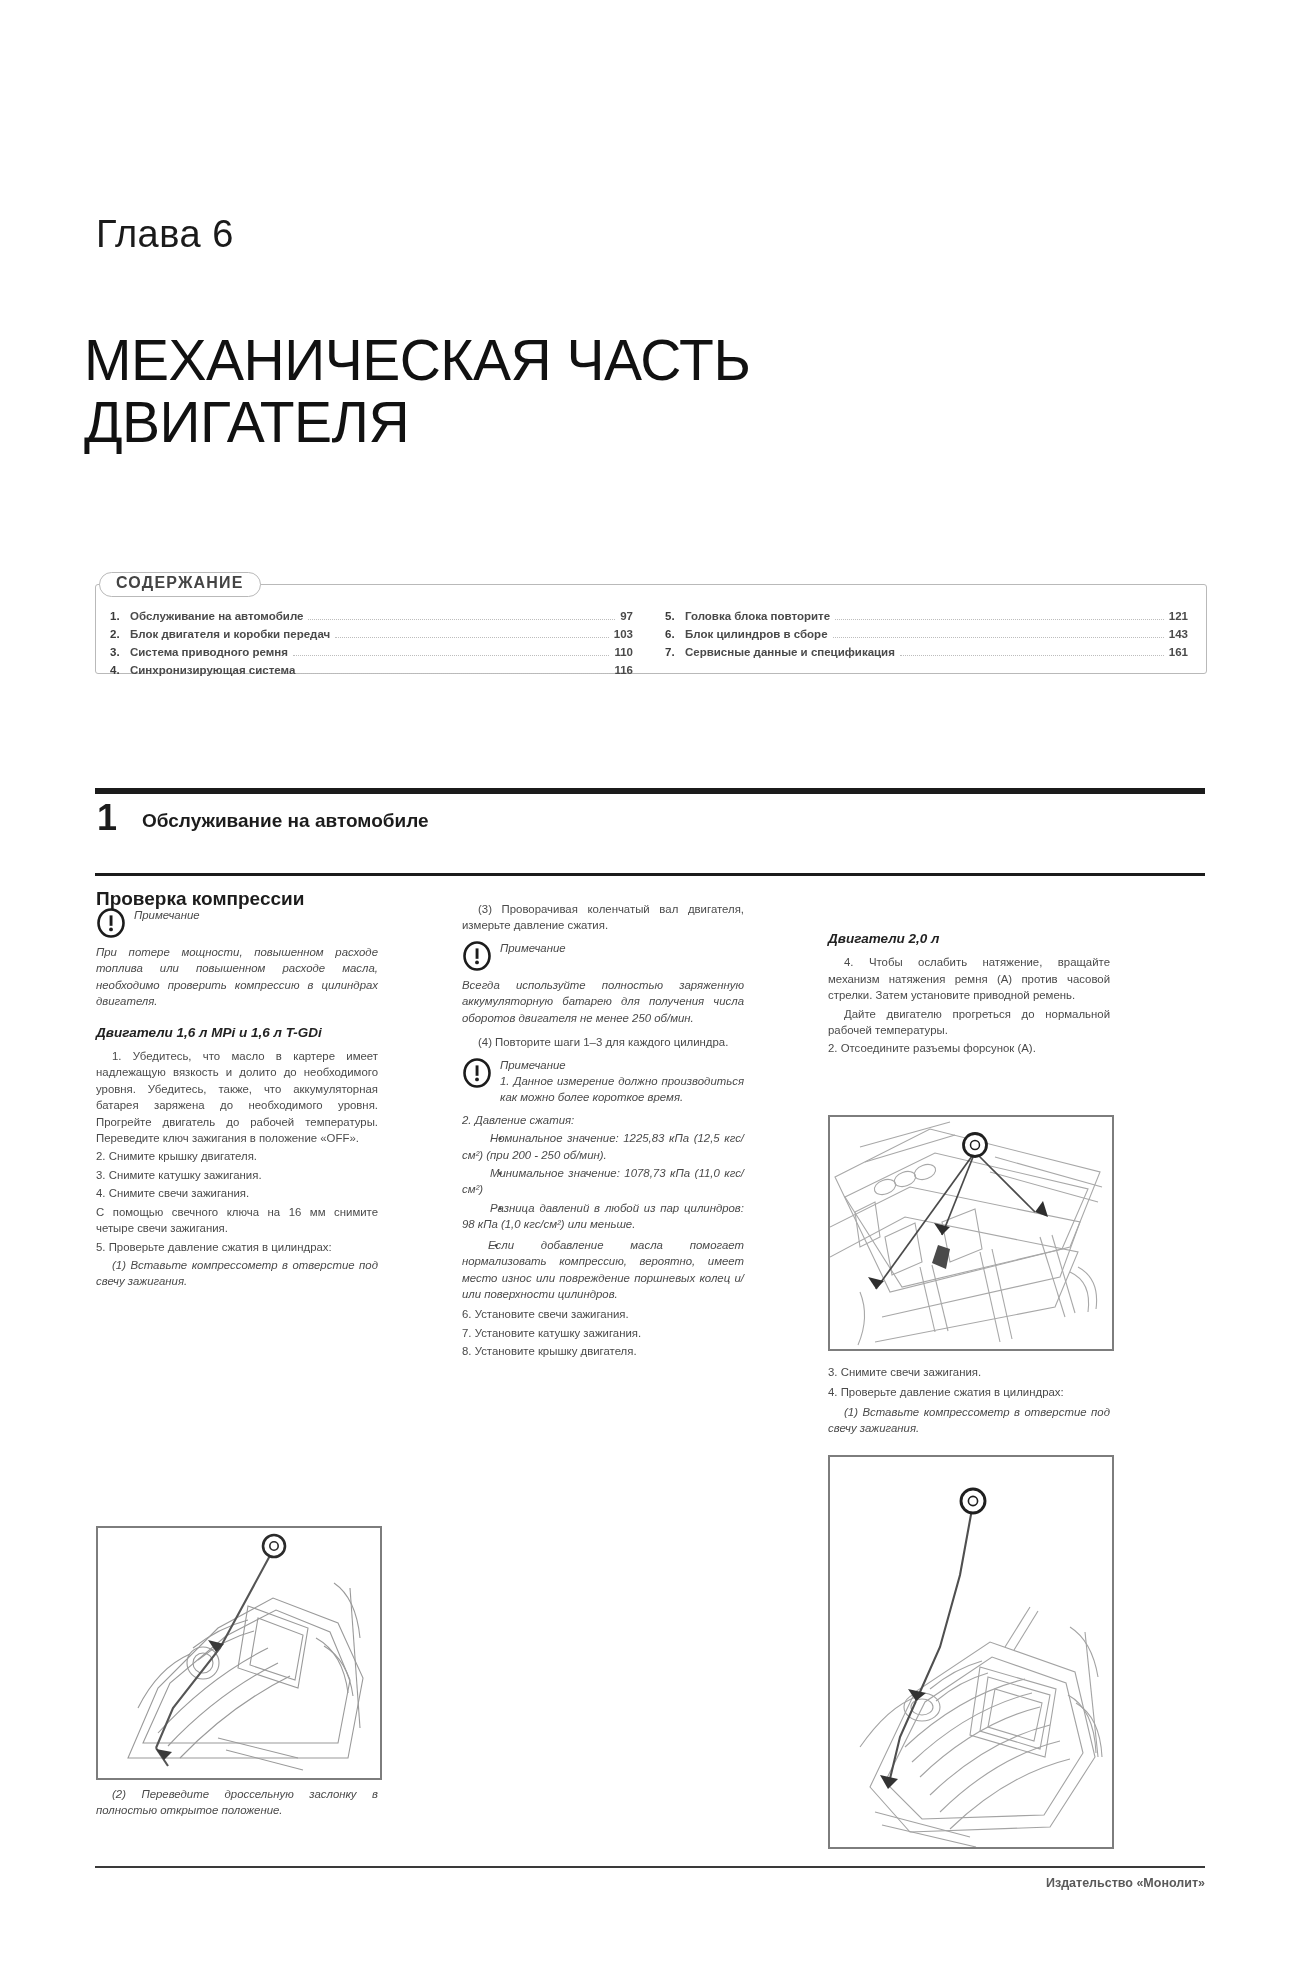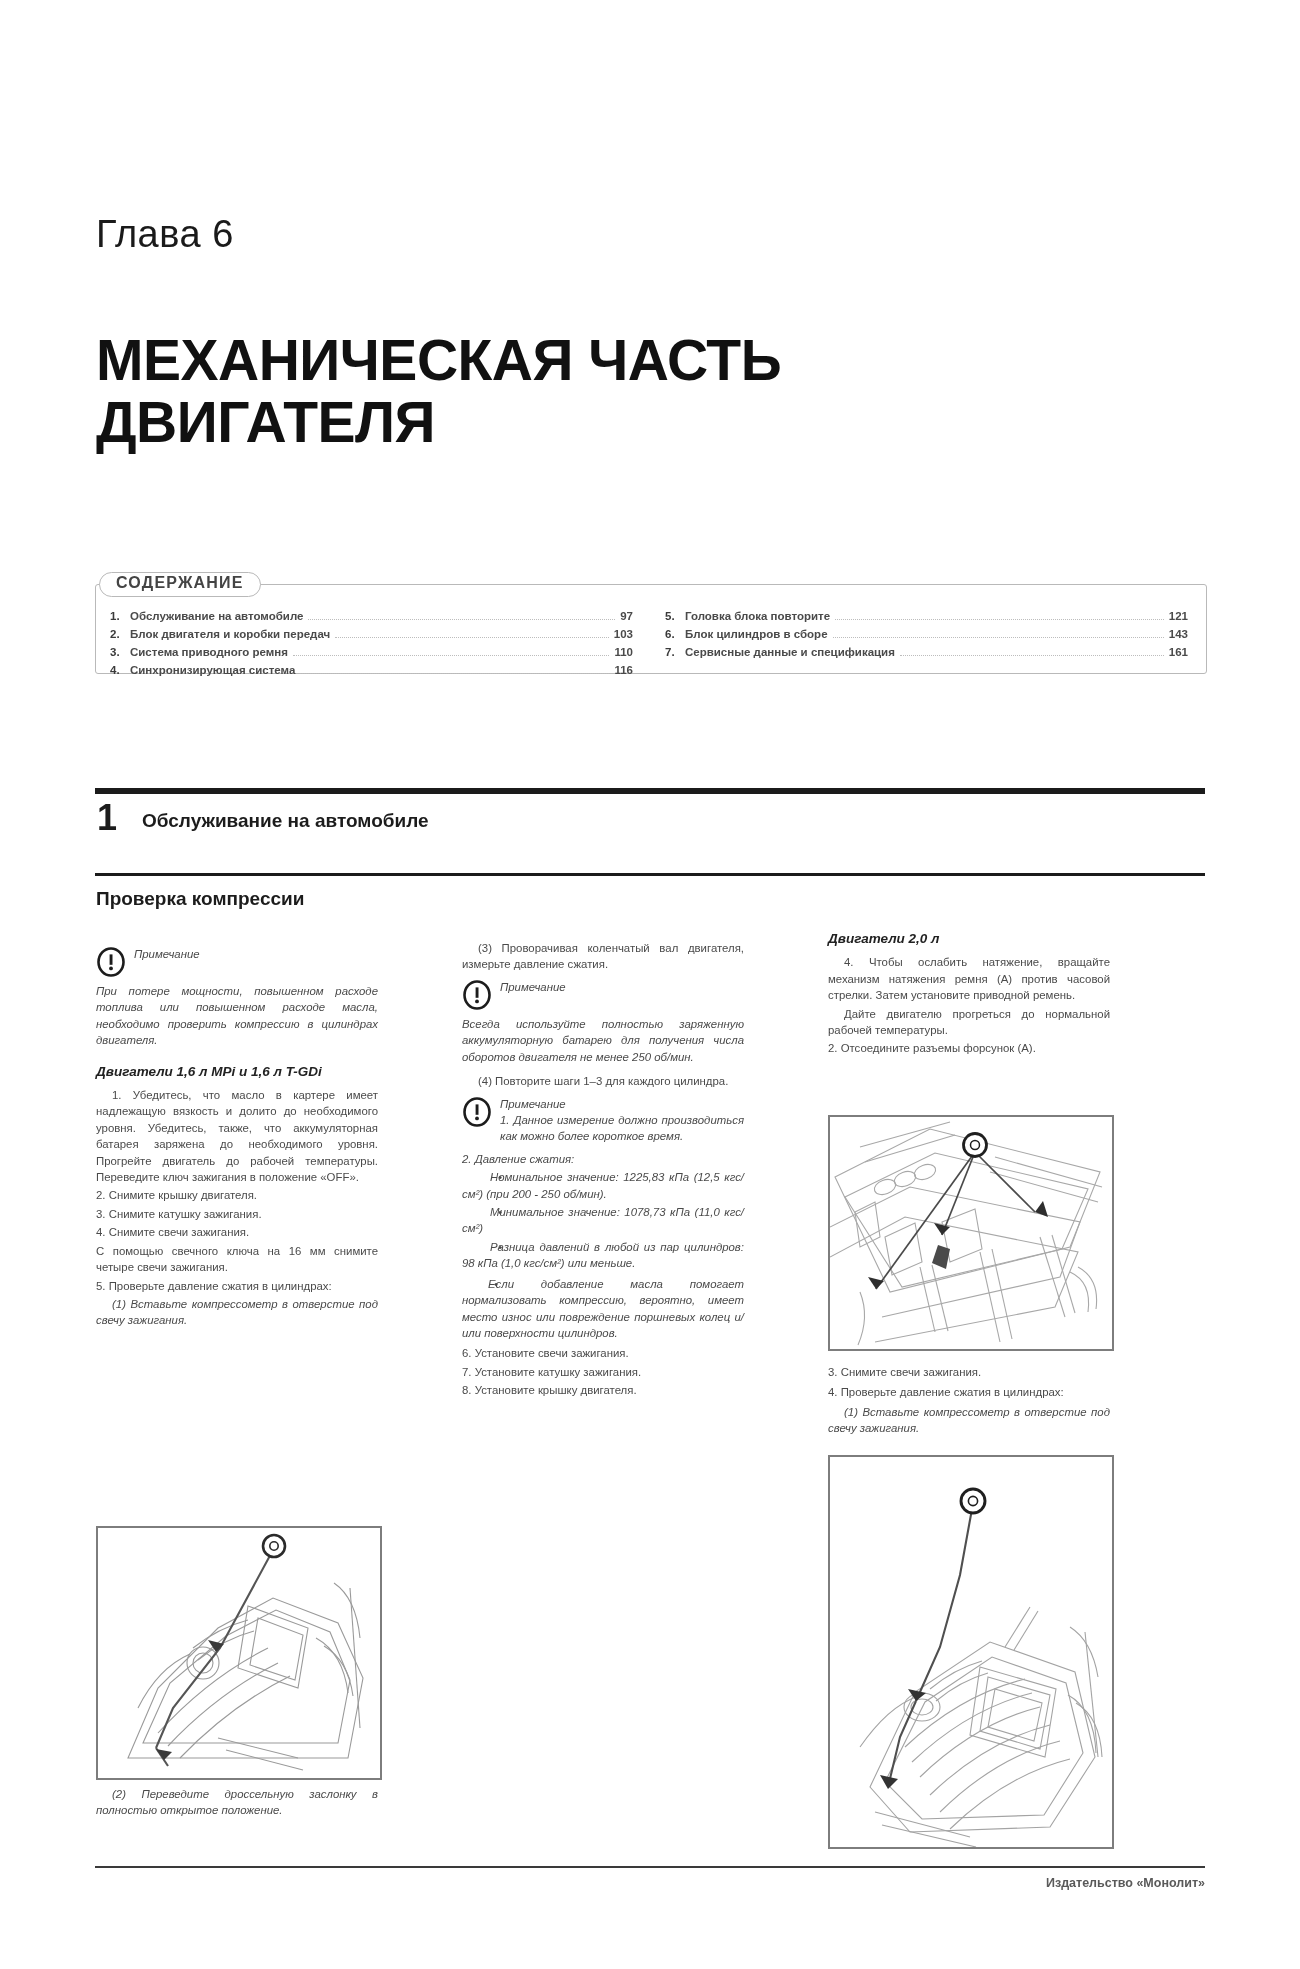--- a/index.html
+++ b/index.html
@@ -17,23 +17,23 @@
     background:#fff;
     overflow:hidden;
   }
   
   .chapter-label{
     position:absolute;left:96px;top:213px;
     font-size:38px;font-weight:400;color:#1a1a1a;
     letter-spacing:.5px;
   }
   .chapter-title{
-    position:absolute;left:96px;top:330px;
+    position:absolute;left:84px;top:330px;
     width:900px;
-    font-size:57px;font-weight:bold;color:#111;
+    font-size:57px;font-weight:normal;color:#111;
     line-height:1.08;
     letter-spacing:-0.5px;
   }
   .chapter-title span{display:block;}
   
   .toc-box{
     position:absolute;left:95px;top:584px;
     width:1110px;height:88px;
     border:1.5px solid #b9b9b9;
     border-radius:3px;
@@ -86,21 +86,21 @@
   .rule-thin{
     position:absolute;left:95px;
     width:1110px;height:3px;background:#1b1b1b;
   }
   .sub-title{
     position:absolute;left:96px;
     font-size:19px;font-weight:bold;color:#1c1c1c;
   }
   
   .col{
-    position:absolute;top:940px;width:282px;
+    position:absolute;top:901px;width:282px;
     font-size:11.4px;line-height:1.44;
     color:#4a4a4a;text-align:justify;
   }
   #col1{left:96px;}
   #col2{left:462px;}
   #col3{left:828px;}
   .col p{margin:0 0 2px 0;}
   .indent{text-indent:16px;}
   .it{font-style:italic;}
   .subhead{

